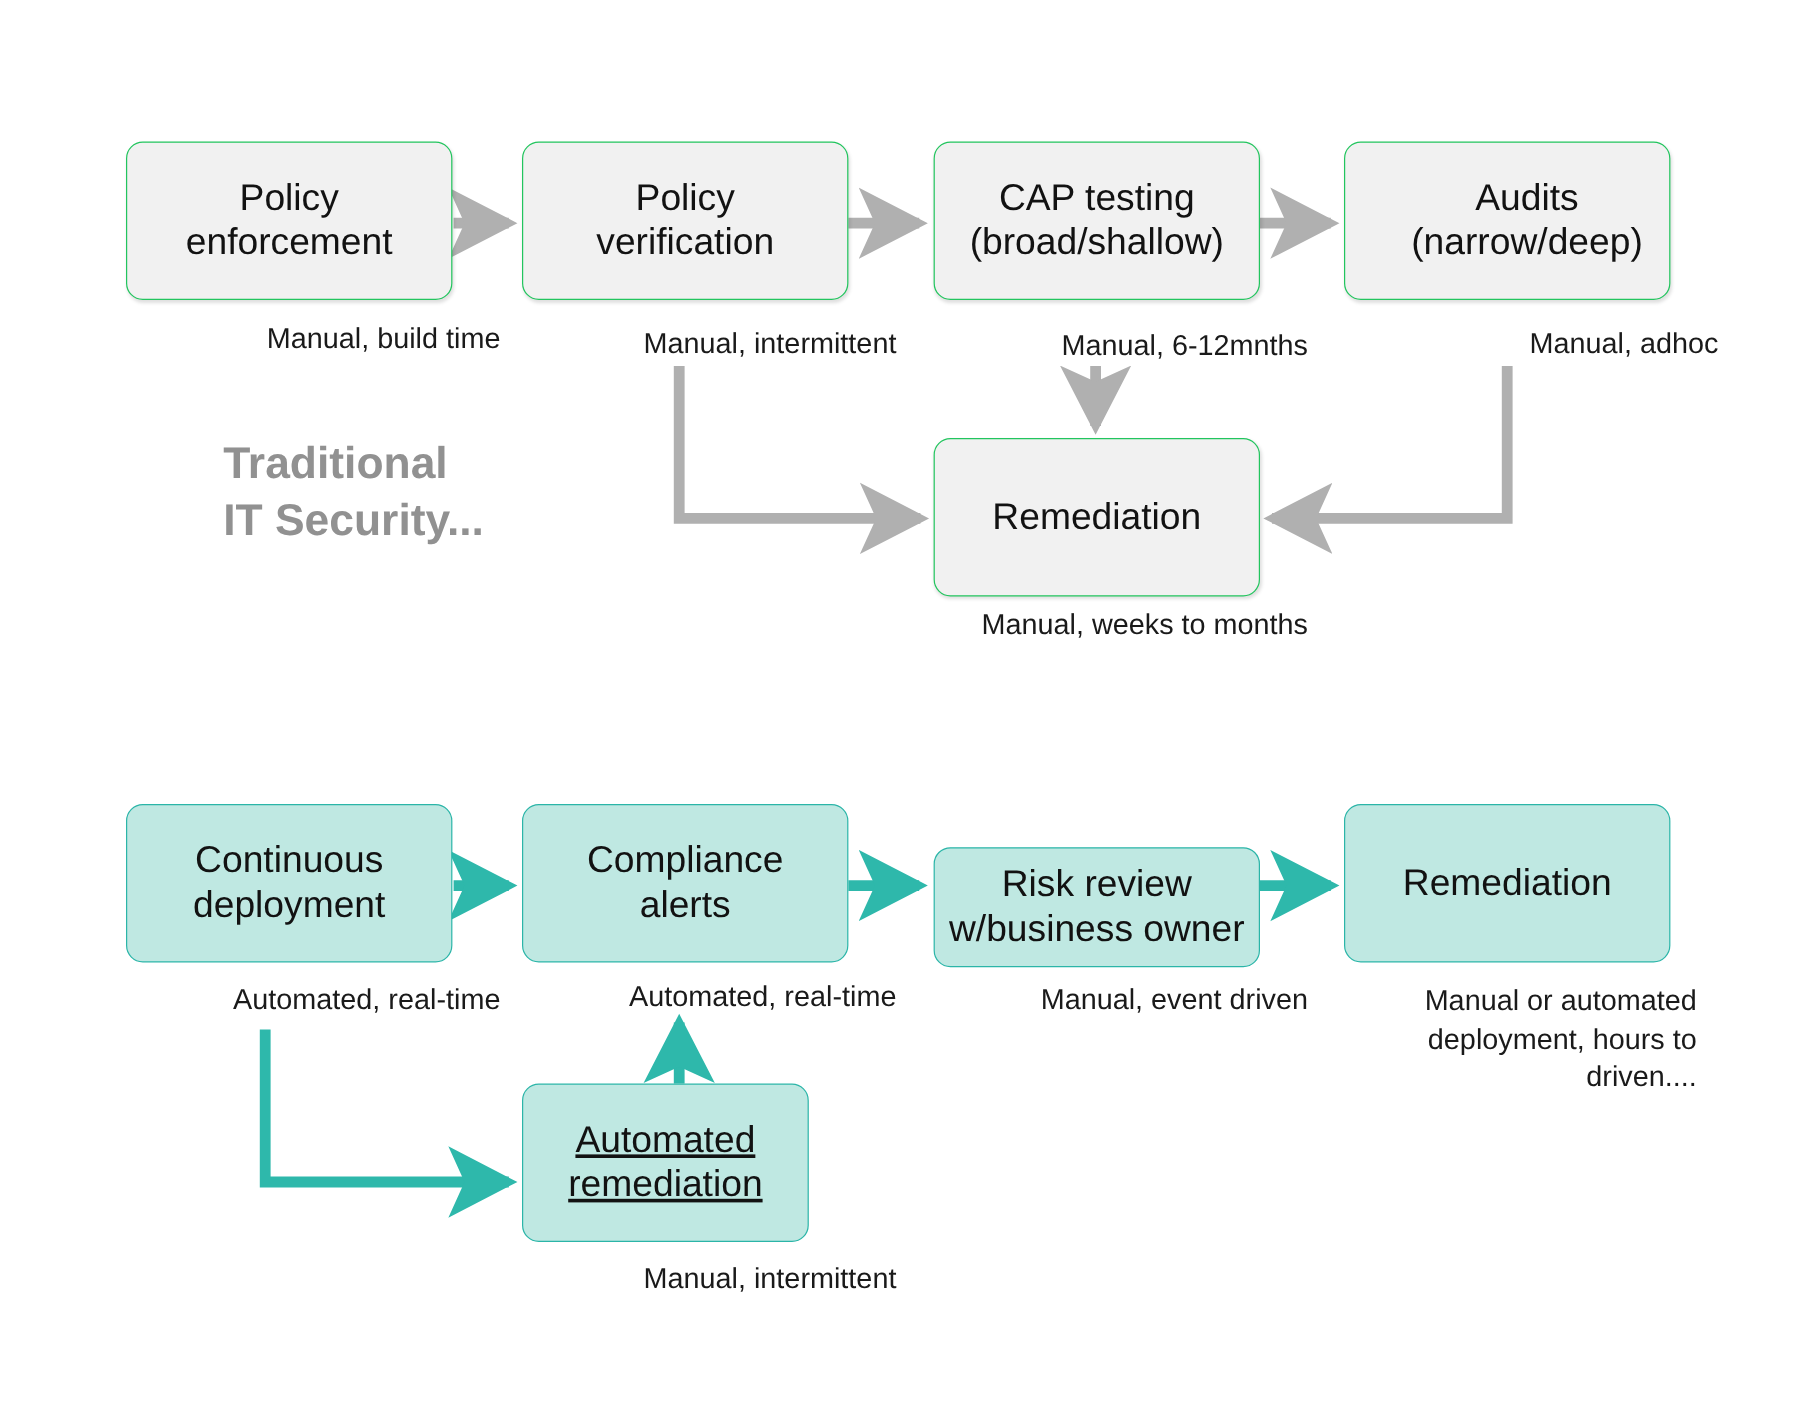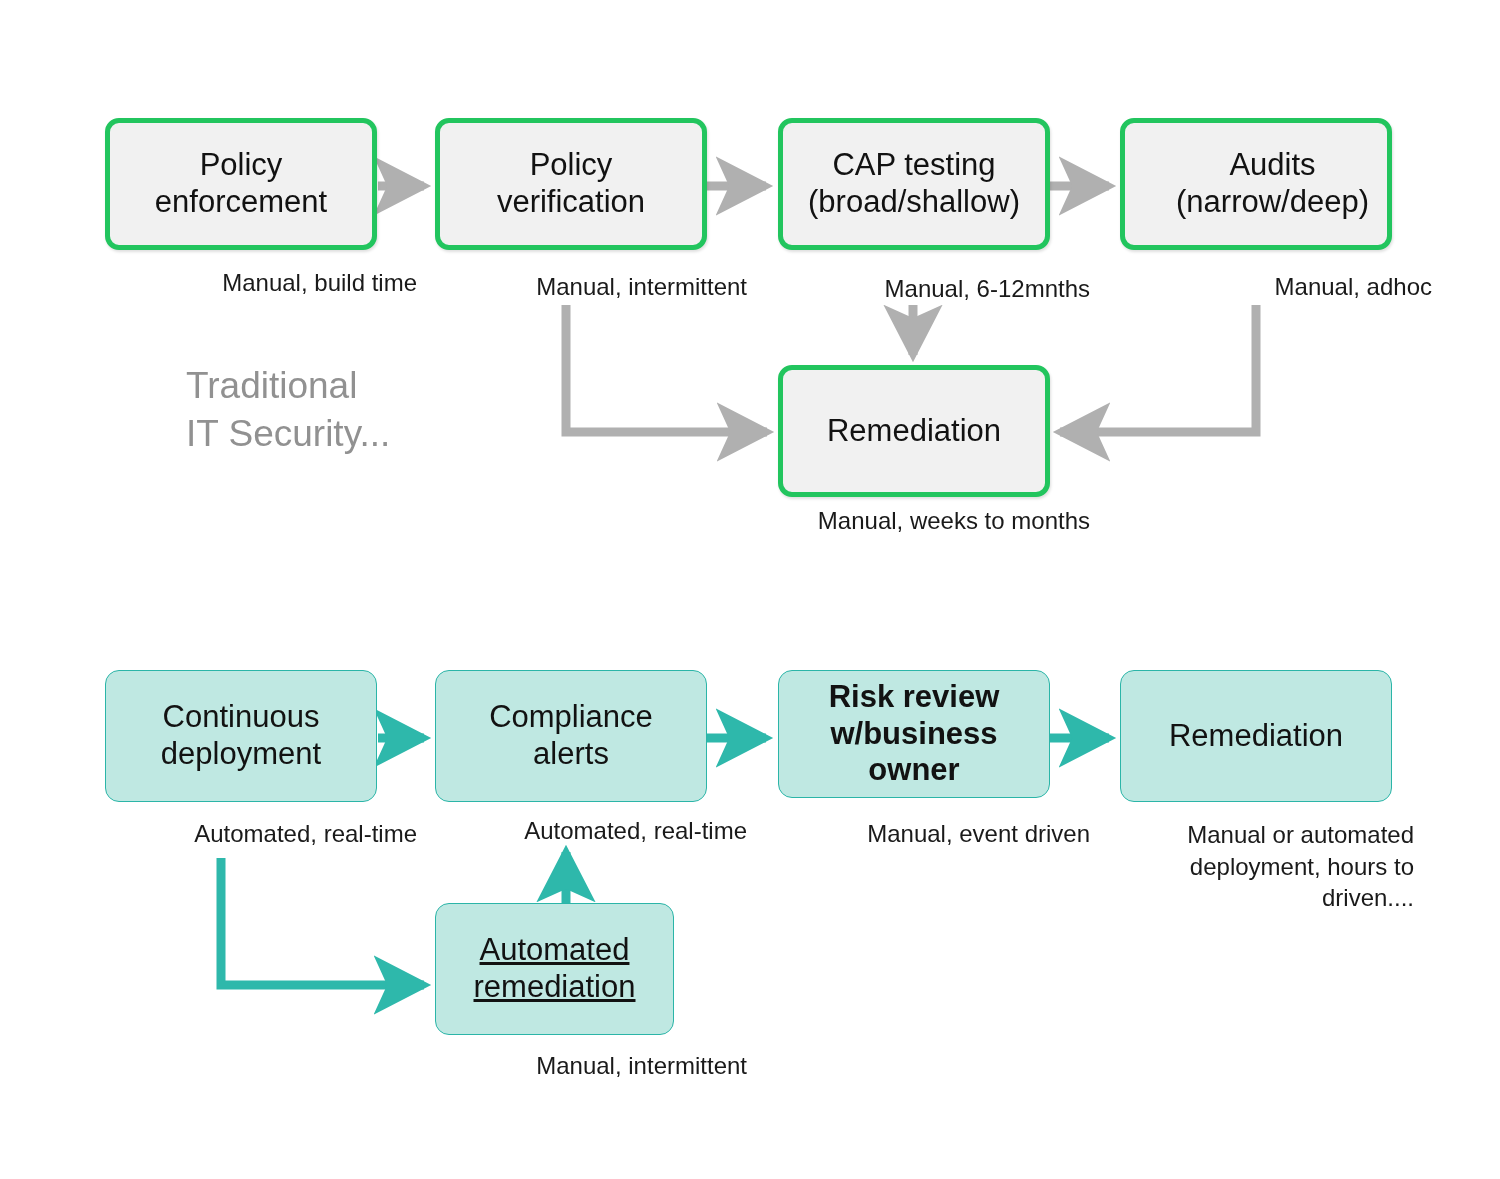--- a/index.html
+++ b/index.html
@@ -32,21 +32,21 @@
     display: flex;
     align-items: center;
     justify-content: center;
     text-align: center;
     border-radius: 14px;
     line-height: 1.18;
     color: #121212;
   }
   .node.gray {
     background: #f1f1f1;
-    border: 5px solid #22c55e;
+    border: 1px solid #22c55e;
     box-shadow: 1px 2px 3px rgba(0,0,0,0.13);
     font-size: 31px;
   }
   .node.teal {
     background: #bfe8e2;
     border: 1px solid #2bb5a8;
     font-size: 31px;
   }
   .node-label {
     display: block;
@@ -60,20 +60,21 @@
     font-size: 24px;
     color: #1a1a1a;
     line-height: 1.32;
     white-space: pre-line;
   }
   .section-label {
     position: absolute;
     font-size: 37px;
     line-height: 1.3;
     white-space: pre-line;
+    font-weight: bold;
   }
   .section-label.traditional {
     color: #919191;
     text-align: left;
   }
   .section-label.devsecops {
     color: #25b0a4;
     text-align: center;
   }
 </style>
@@ -170,21 +171,21 @@
 deployment</span>
   </div>
   <div class="caption" style="left:65px; top:818px; width:352px;">Automated, real-time</div>
 
   <div class="node teal" style="left:435px; top:670px; width:272px; height:132px;">
     <span class="node-label">Compliance
 alerts</span>
   </div>
   <div class="caption" style="left:395px; top:815px; width:352px;">Automated, real-time</div>
 
-  <div class="node teal" style="left:778px; top:670px; width:272px; height:128px;font-weight:bold;">
+  <div class="node teal" style="left:778px; top:706px; width:272px; height:100px;">
     <span class="node-label">Risk review
 w/business owner</span>
   </div>
   <div class="caption" style="left:738px; top:818px; width:352px;">Manual, event driven</div>
 
   <div class="node teal" style="left:1120px; top:670px; width:272px; height:132px;">
     <span class="node-label">Remediation</span>
   </div>
   <div class="caption" style="left:1098px; top:819px; width:316px;">Manual or automated
 deployment, hours to

